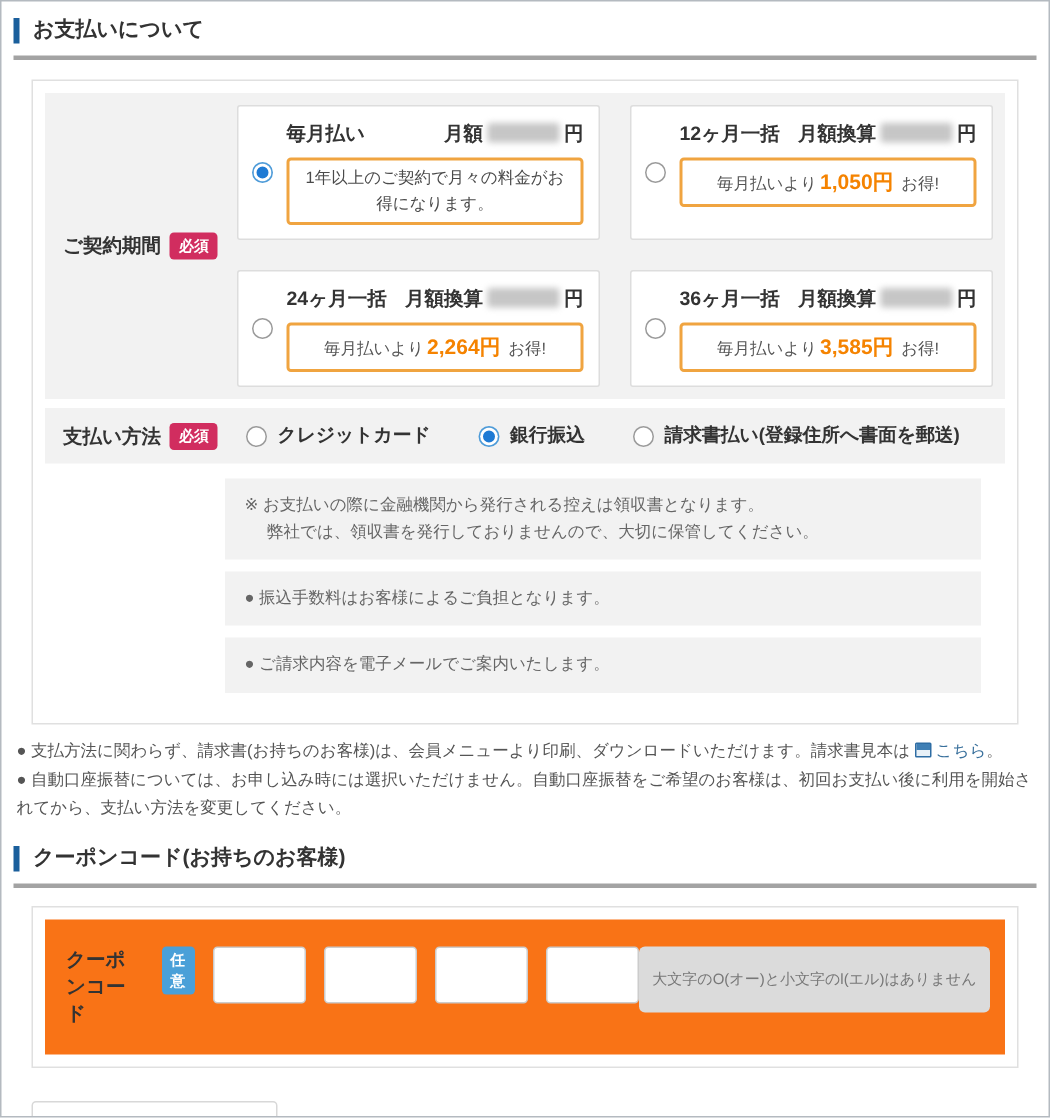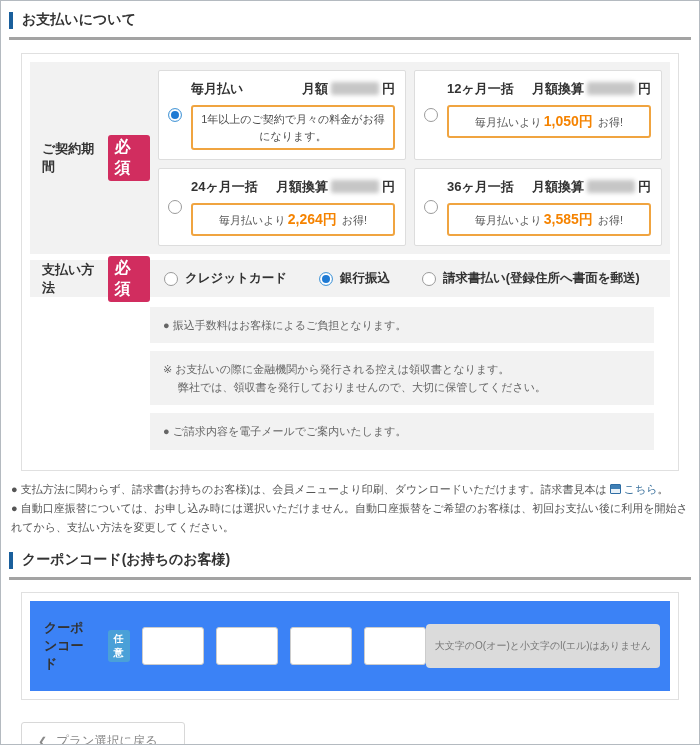--- a/index.html
+++ b/index.html
@@ -20,24 +20,24 @@
     border-bottom:3px solid #a3a3a3;
   }
   .sec-bar { width:4px; height:17px; background:#1a5f9c; margin-right:9px; }
   .sec-title { font-size:14px; font-weight:bold; color:#333; }
 
   
   .box { margin:13px 20px 0 20px; border:1px solid #e0e0e0; padding:8px; background:#fff; }
   .row-gray { background:#f2f2f2; display:flex; }
   .label-cell { width:120px; display:flex; align-items:center; padding-left:12px; gap:6px; flex-shrink:0; }
   .label-text { font-size:13px; font-weight:bold; color:#333; }
-  .badge-req { background:#d12d5f; color:#fff; font-size:16px; font-weight:bold; padding:2px 6px; border-radius:3px; }
+  .badge-req { background:#d12d5f; color:#fff; font-size:10px; font-weight:bold; padding:2px 6px; border-radius:3px; }
   .badge-opt { background:#4aa0d8; color:#fff; font-size:10px; font-weight:bold; padding:2px 6px; border-radius:3px; }
 
-  .cards { flex:1; display:grid; grid-template-columns:1fr 1fr; gap:8px; padding:8px; }
+  .cards { flex:1; display:grid; grid-template-columns:1fr 1fr; gap:20px; padding:8px; }
   .card { background:#fff; border:1px solid #dddddd; border-radius:2px; padding:9px 10px 9px 32px; position:relative; }
   .radio { width:14px; height:14px; border-radius:50%; background:#fff; border:1px solid #9b9b9b; display:inline-block; flex-shrink:0; }
   .radio.checked { border:1px solid #4d9bd8; box-shadow:inset 0 0 0 2px #fff, inset 0 0 0 8px #1e7ad4; }
   .card > .radio { position:absolute; left:9px; top:50%; transform:translateY(-50%); }
   .card-head { display:flex; justify-content:space-between; align-items:baseline; margin-bottom:7px; }
   .plan-name { font-size:13px; font-weight:bold; color:#333; }
   .plan-price { font-size:13px; font-weight:bold; color:#333; white-space:nowrap; }
   .blur {
     display:inline-block; width:48px; height:13px; vertical-align:-2px;
     margin:0 3px; background:#c6c6c6; filter:blur(2px); border-radius:2px;
@@ -67,21 +67,21 @@
   
   .footer-notes { margin:9px 10px 0 10px; font-size:11px; color:#555; line-height:1.75; }
   .win-icon {
     display:inline-block; width:11px; height:10px; margin:0 3px; vertical-align:-1px;
     border:1px solid #2e6da4; border-radius:1px;
     background:linear-gradient(#3f7fb5 0 4px, #e8f1f8 4px 100%);
   }
   .link { color:#39709c; text-decoration:none; }
 
   
-  .coupon-row { background:#3b82f6; display:flex; align-items:center; padding:18px 10px 18px 14px; }
+  .coupon-row { background:#f97316; display:flex; align-items:flex-start; padding:18px 10px 18px 14px; }
   .coupon-label { font-size:13px; font-weight:bold; color:#333; }
   .coupon-row .badge-opt { margin-left:16px; }
   .coupon-input {
     width:62px; height:38px; margin-left:12px;
     border:1px solid #cccccc; border-radius:3px; background:#fff;
     font-size:14px; text-align:center; color:#333; outline:none;
   }
   .coupon-hint {
     margin-left:auto; background:#dbdbdb; border-radius:4px;
     font-size:10px; color:#777; padding:15px 9px; white-space:nowrap;
@@ -172,22 +172,22 @@
           <span>銀行振込</span>
         </span>
       <span class="radio-opt">
           <span class="radio"></span>
           <span>請求書払い(登録住所へ書面を郵送)</span>
         </span>
     </div>
   </div>
 
   <div class="notes-area">
+    <div class="note-box"><span>※</span> <span>お支払いの際に金融機関から発行される控えは領収書となります。</span><span class="note-line2">弊社では、領収書を発行しておりませんので、大切に保管してください。</span></div>
     <div class="note-box"><span>●</span> <span>振込手数料はお客様によるご負担となります。</span></div>
-    <div class="note-box"><span>※</span> <span>お支払いの際に金融機関から発行される控えは領収書となります。</span><span class="note-line2">弊社では、領収書を発行しておりませんので、大切に保管してください。</span></div>
     <div class="note-box"><span>●</span> <span>ご請求内容を電子メールでご案内いたします。</span></div>
   </div>
 </div>
 
 
 <div class="footer-notes">
   <div><span>● 支払方法に関わらず、請求書(お持ちのお客様)は、会員メニューより印刷、ダウンロードいただけます。請求書見本は</span><span class="win-icon"></span><a href="#" class="link">こちら</a><span>。</span></div>
   <div>● 自動口座振替については、お申し込み時には選択いただけません。自動口座振替をご希望のお客様は、初回お支払い後に利用を開始されてから、支払い方法を変更してください。</div>
 </div>
 

